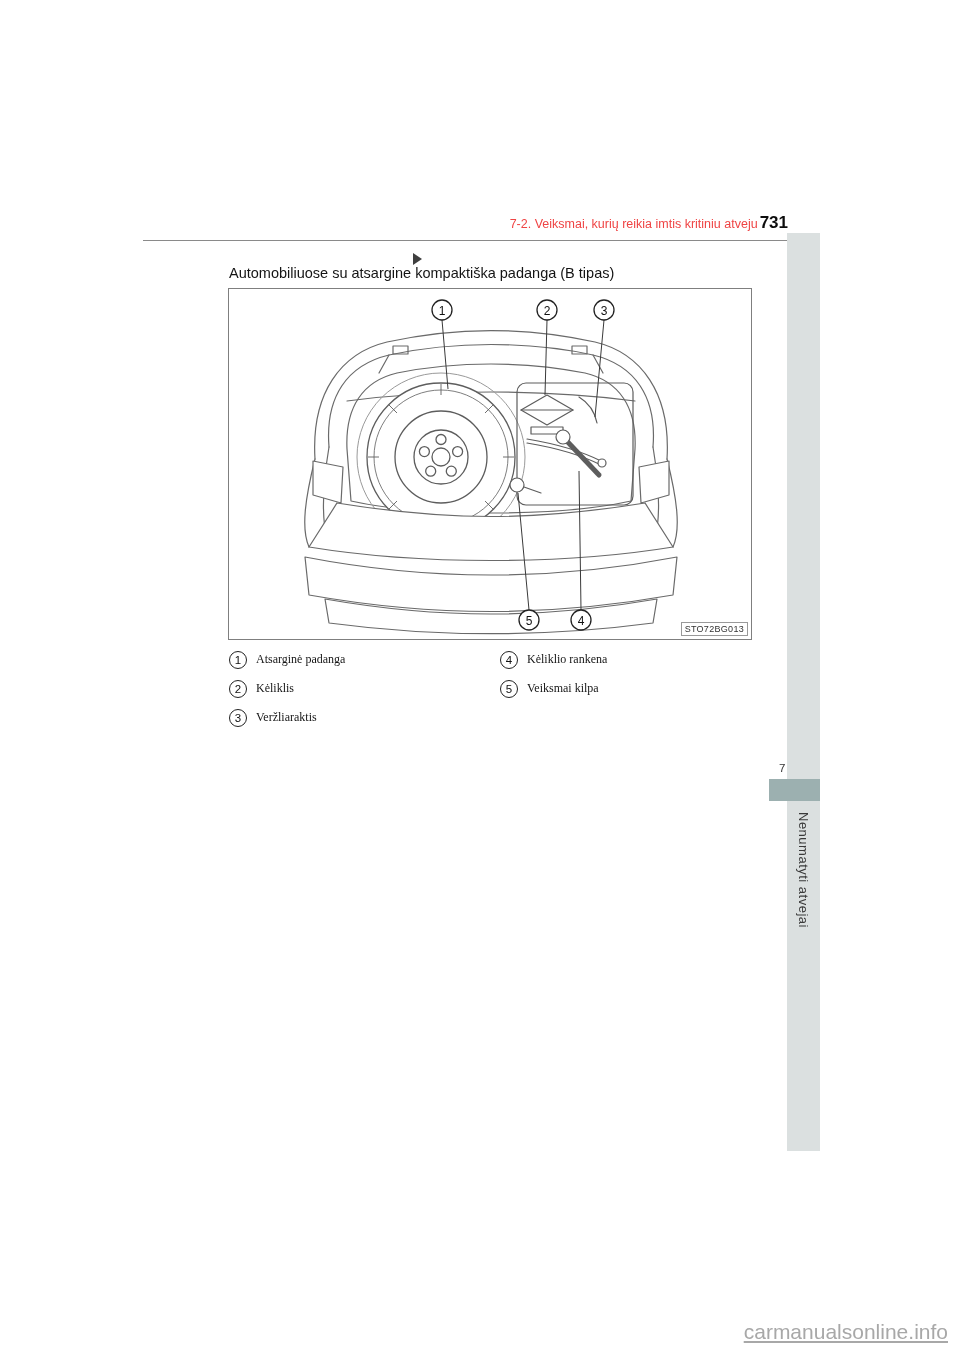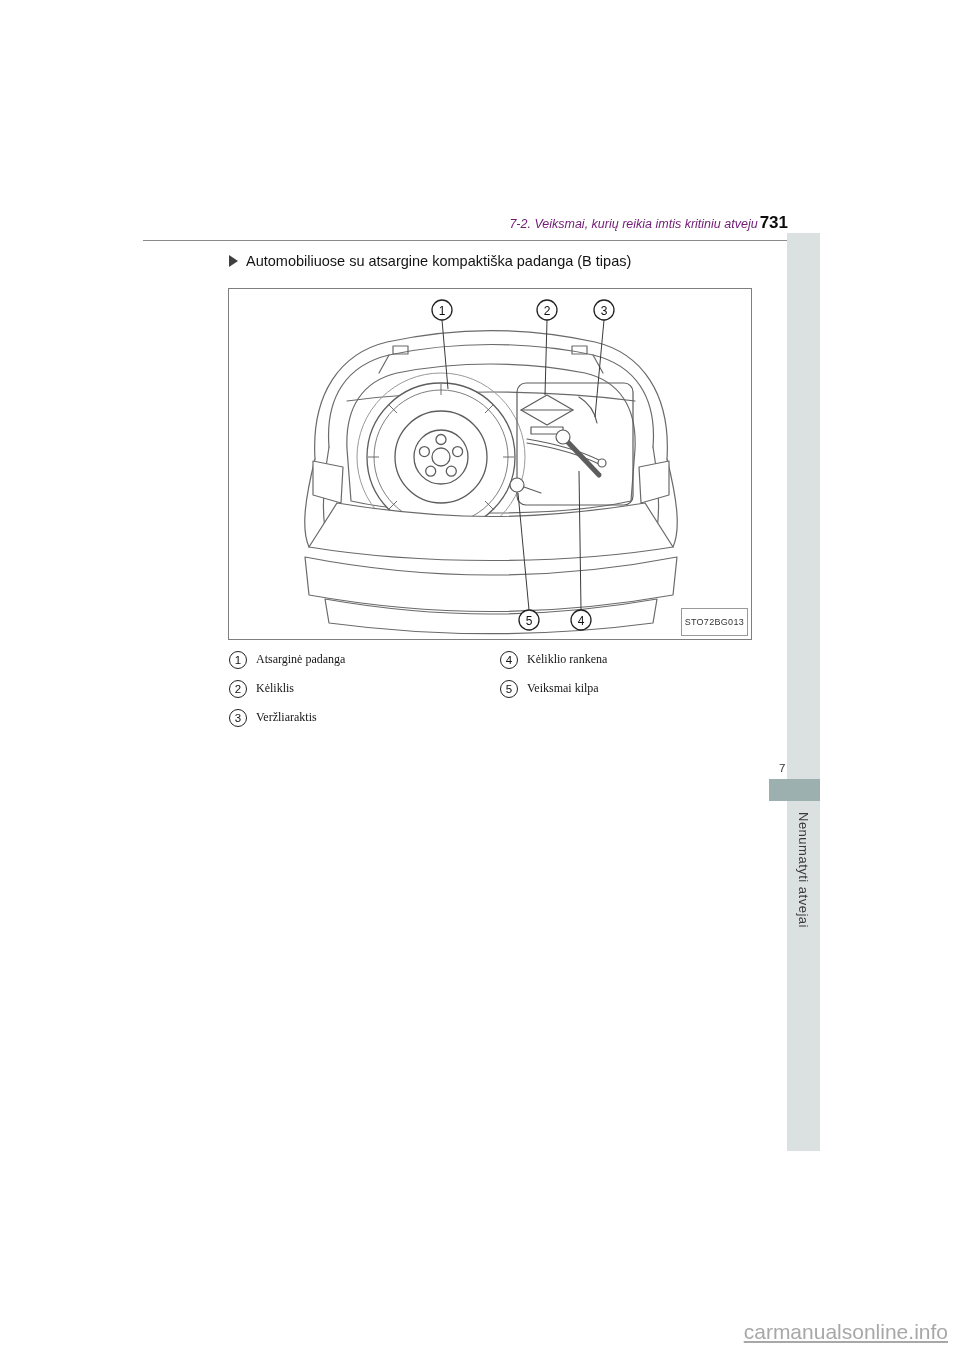--- a/index.html
+++ b/index.html
@@ -2,30 +2,30 @@
 <html><head>
 <meta charset="utf-8">
 <style>
   html,body{margin:0;padding:0;}
   body{
     width:960px;height:1358px;position:relative;background:#ffffff;
     font-family:"Liberation Sans",sans-serif;overflow:hidden;color:#1a1a1a;
   }
   
   .header-row{position:absolute;top:213px;left:143px;width:645px;text-align:right;white-space:nowrap;}
-  .header-text{font-size:12.5px;color:#701a75;vertical-align:baseline;font-style:italic;}
+  .header-text{font-size:12.5px;color:#ef4444;vertical-align:baseline;}
   .page-number{font-size:17px;font-weight:bold;color:#0d0d0d;margin-left:2px;vertical-align:baseline;}
   .header-rule{position:absolute;top:240px;left:143px;width:645px;height:1px;background:#8a8a8a;}
   
-  .section-row{position:absolute;top:253px;left:229px;display:flex;align-items:center;}
+  .section-row{position:absolute;top:253px;left:229px;display:flex;align-items:center;flex-direction:column;}
   .tri-icon{width:0;height:0;border-left:9px solid #3f3f3f;border-top:6px solid transparent;border-bottom:6px solid transparent;margin-right:8px;flex:none;}
   .section-title{font-size:14.5px;color:#141414;}
   
   .figure-box{position:absolute;top:288px;left:228px;width:524px;height:352px;border:1px solid #7f7f7f;box-sizing:border-box;background:#fff;}
-  .figure-code{position:absolute;right:3px;bottom:3px;font-size:9px;line-height:12px;color:#333;border:1px solid #999;background:#fff;padding:7px 3px;letter-spacing:.3px;text-align:right;}
+  .figure-code{position:absolute;right:3px;bottom:3px;font-size:9px;line-height:12px;color:#333;border:1px solid #999;background:#fff;padding:0 3px;letter-spacing:.3px;text-align:right;}
   
   .legend-col{position:absolute;top:645px;}
   .legend-col.left{left:229px;}
   .legend-col.right{left:500px;}
   .legend-item{display:flex;align-items:center;height:29px;}
   .num-circle{width:18px;height:18px;border:1.5px solid #222;border-radius:50%;display:flex;align-items:center;justify-content:center;font-size:11.5px;color:#111;flex:none;margin-right:9px;box-sizing:border-box;}
   .legend-label{font-size:12px;color:#151515;white-space:nowrap;font-family:Liberation Serif, serif;}
   
   .sidebar-strip{position:absolute;left:787px;top:233px;width:33px;height:918px;background:#dbe0e0;}
   .chapter-number{position:absolute;left:779px;top:762px;font-size:11.5px;color:#333;}

